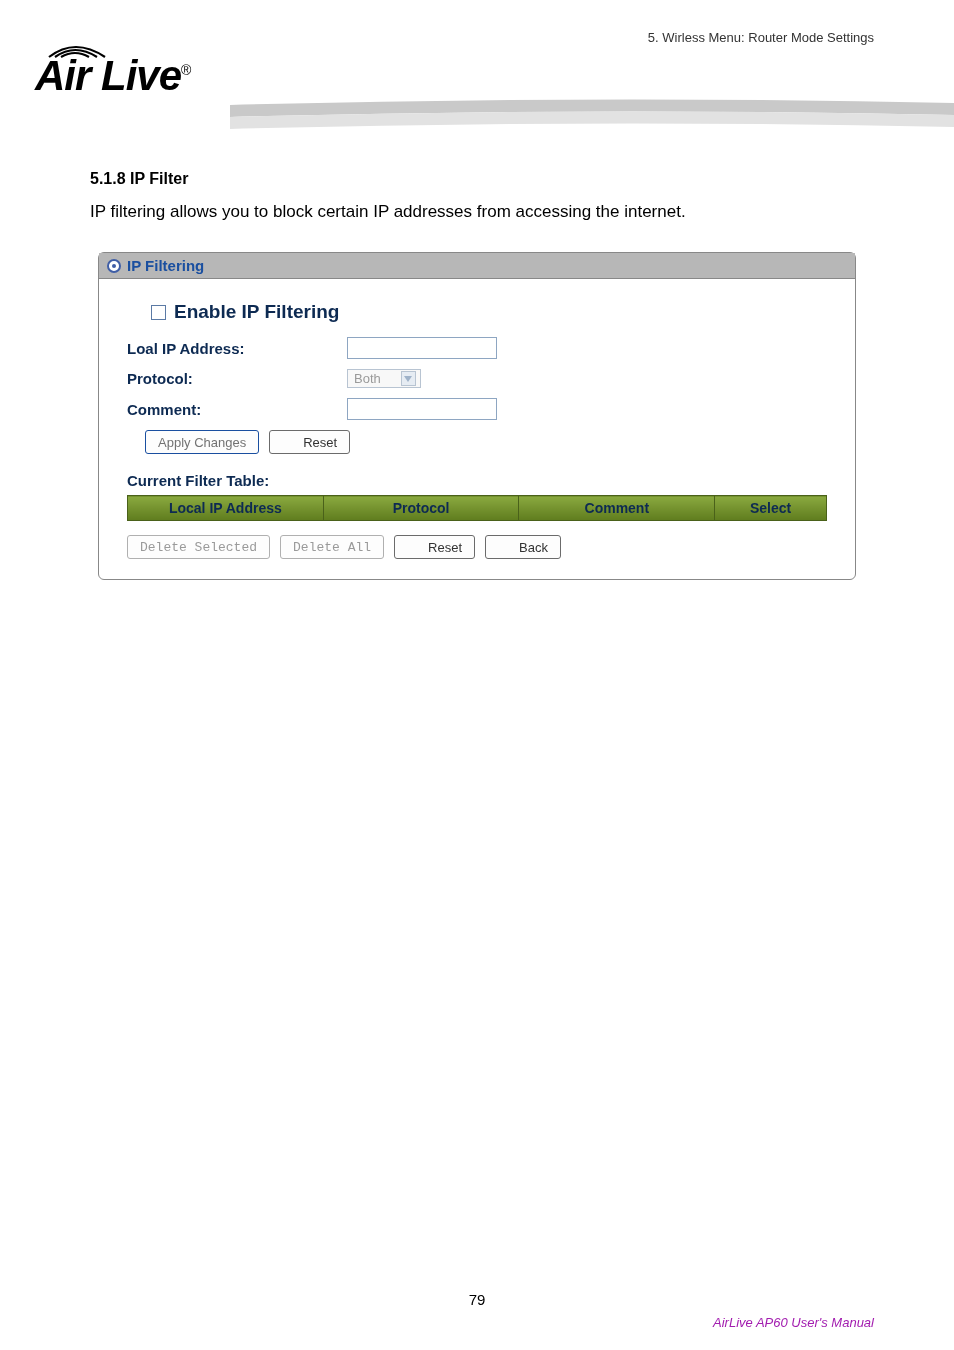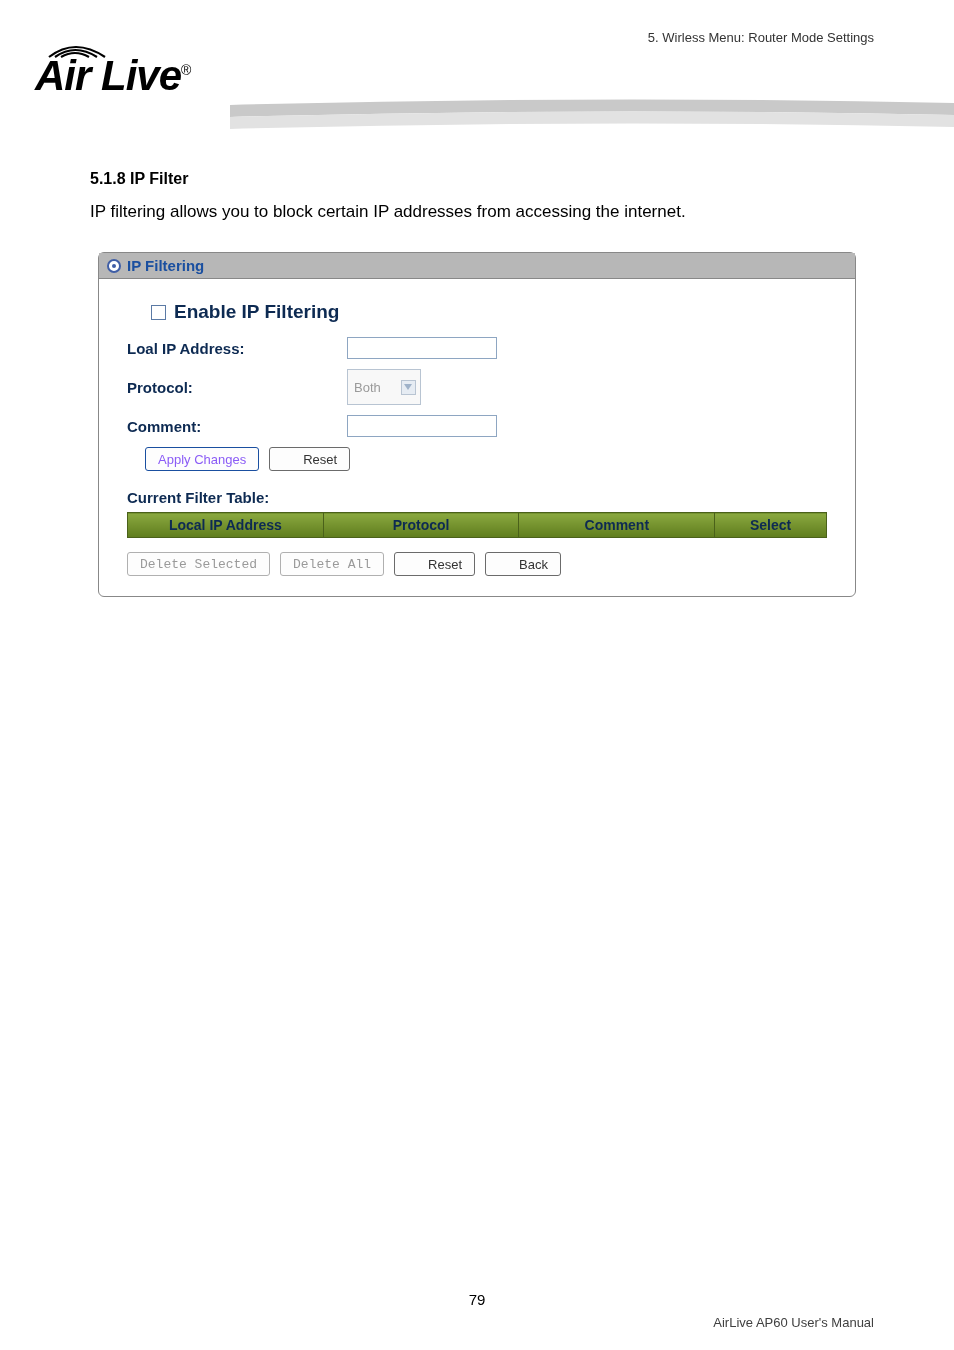--- a/index.html
+++ b/index.html
@@ -140,21 +140,21 @@
     width: 150px;
     height: 22px;
     border: 1px solid #8ea6c2;
     background: #fff;
     padding: 0 4px;
     font-size: 13px;
   }
   .select-wrap {
     display: inline-flex;
     align-items: center;
-    height: 36px;
+    height: 19px;
     border: 1px solid #b8c4d2;
     background: #f8f8f8;
     padding: 0 4px 0 6px;
     color: #9a9a9a;
     font-size: 13px;
     gap: 20px;
   }
   .select-arrow {
     width: 15px;
     height: 15px;
@@ -165,21 +165,21 @@
     justify-content: center;
   }
   .select-arrow svg { display: block; }
   .btn {
     display: inline-flex;
     align-items: center;
     justify-content: center;
     height: 24px;
     border: 1px solid #1a4fa0;
     background: #fdfdfd;
-    color: #8b5cf6;
+    color: #737373;
     font-size: 13px;
     padding: 0 12px;
     border-radius: 3px;
   }
   .btn.gray {
     color: #9a9a9a;
     border-color: #b0b0b0;
     font-family: Liberation Mono, monospace;
   }
   .btn.plain {
@@ -226,21 +226,22 @@
     bottom: 42px;
     width: 100%;
     text-align: center;
     font-size: 15px;
   }
   .footer-right {
     position: absolute;
     bottom: 20px;
     right: 80px;
     font-size: 13px;
-    color: #404040;
+    font-style: italic;
+    color: #a21caf;
   }
 </style>
 </head>
 <body>
 
 <div class="header-region">
   <div class="top-right-text">5. Wirless Menu: Router Mode Settings</div>
   <div class="logo">
     <svg class="logo-arcs" width="70" height="24" viewBox="0 0 70 24">
       <path d="M2 22 Q 28 2 58 22" stroke="#000" stroke-width="2.2" fill="none"></path>

